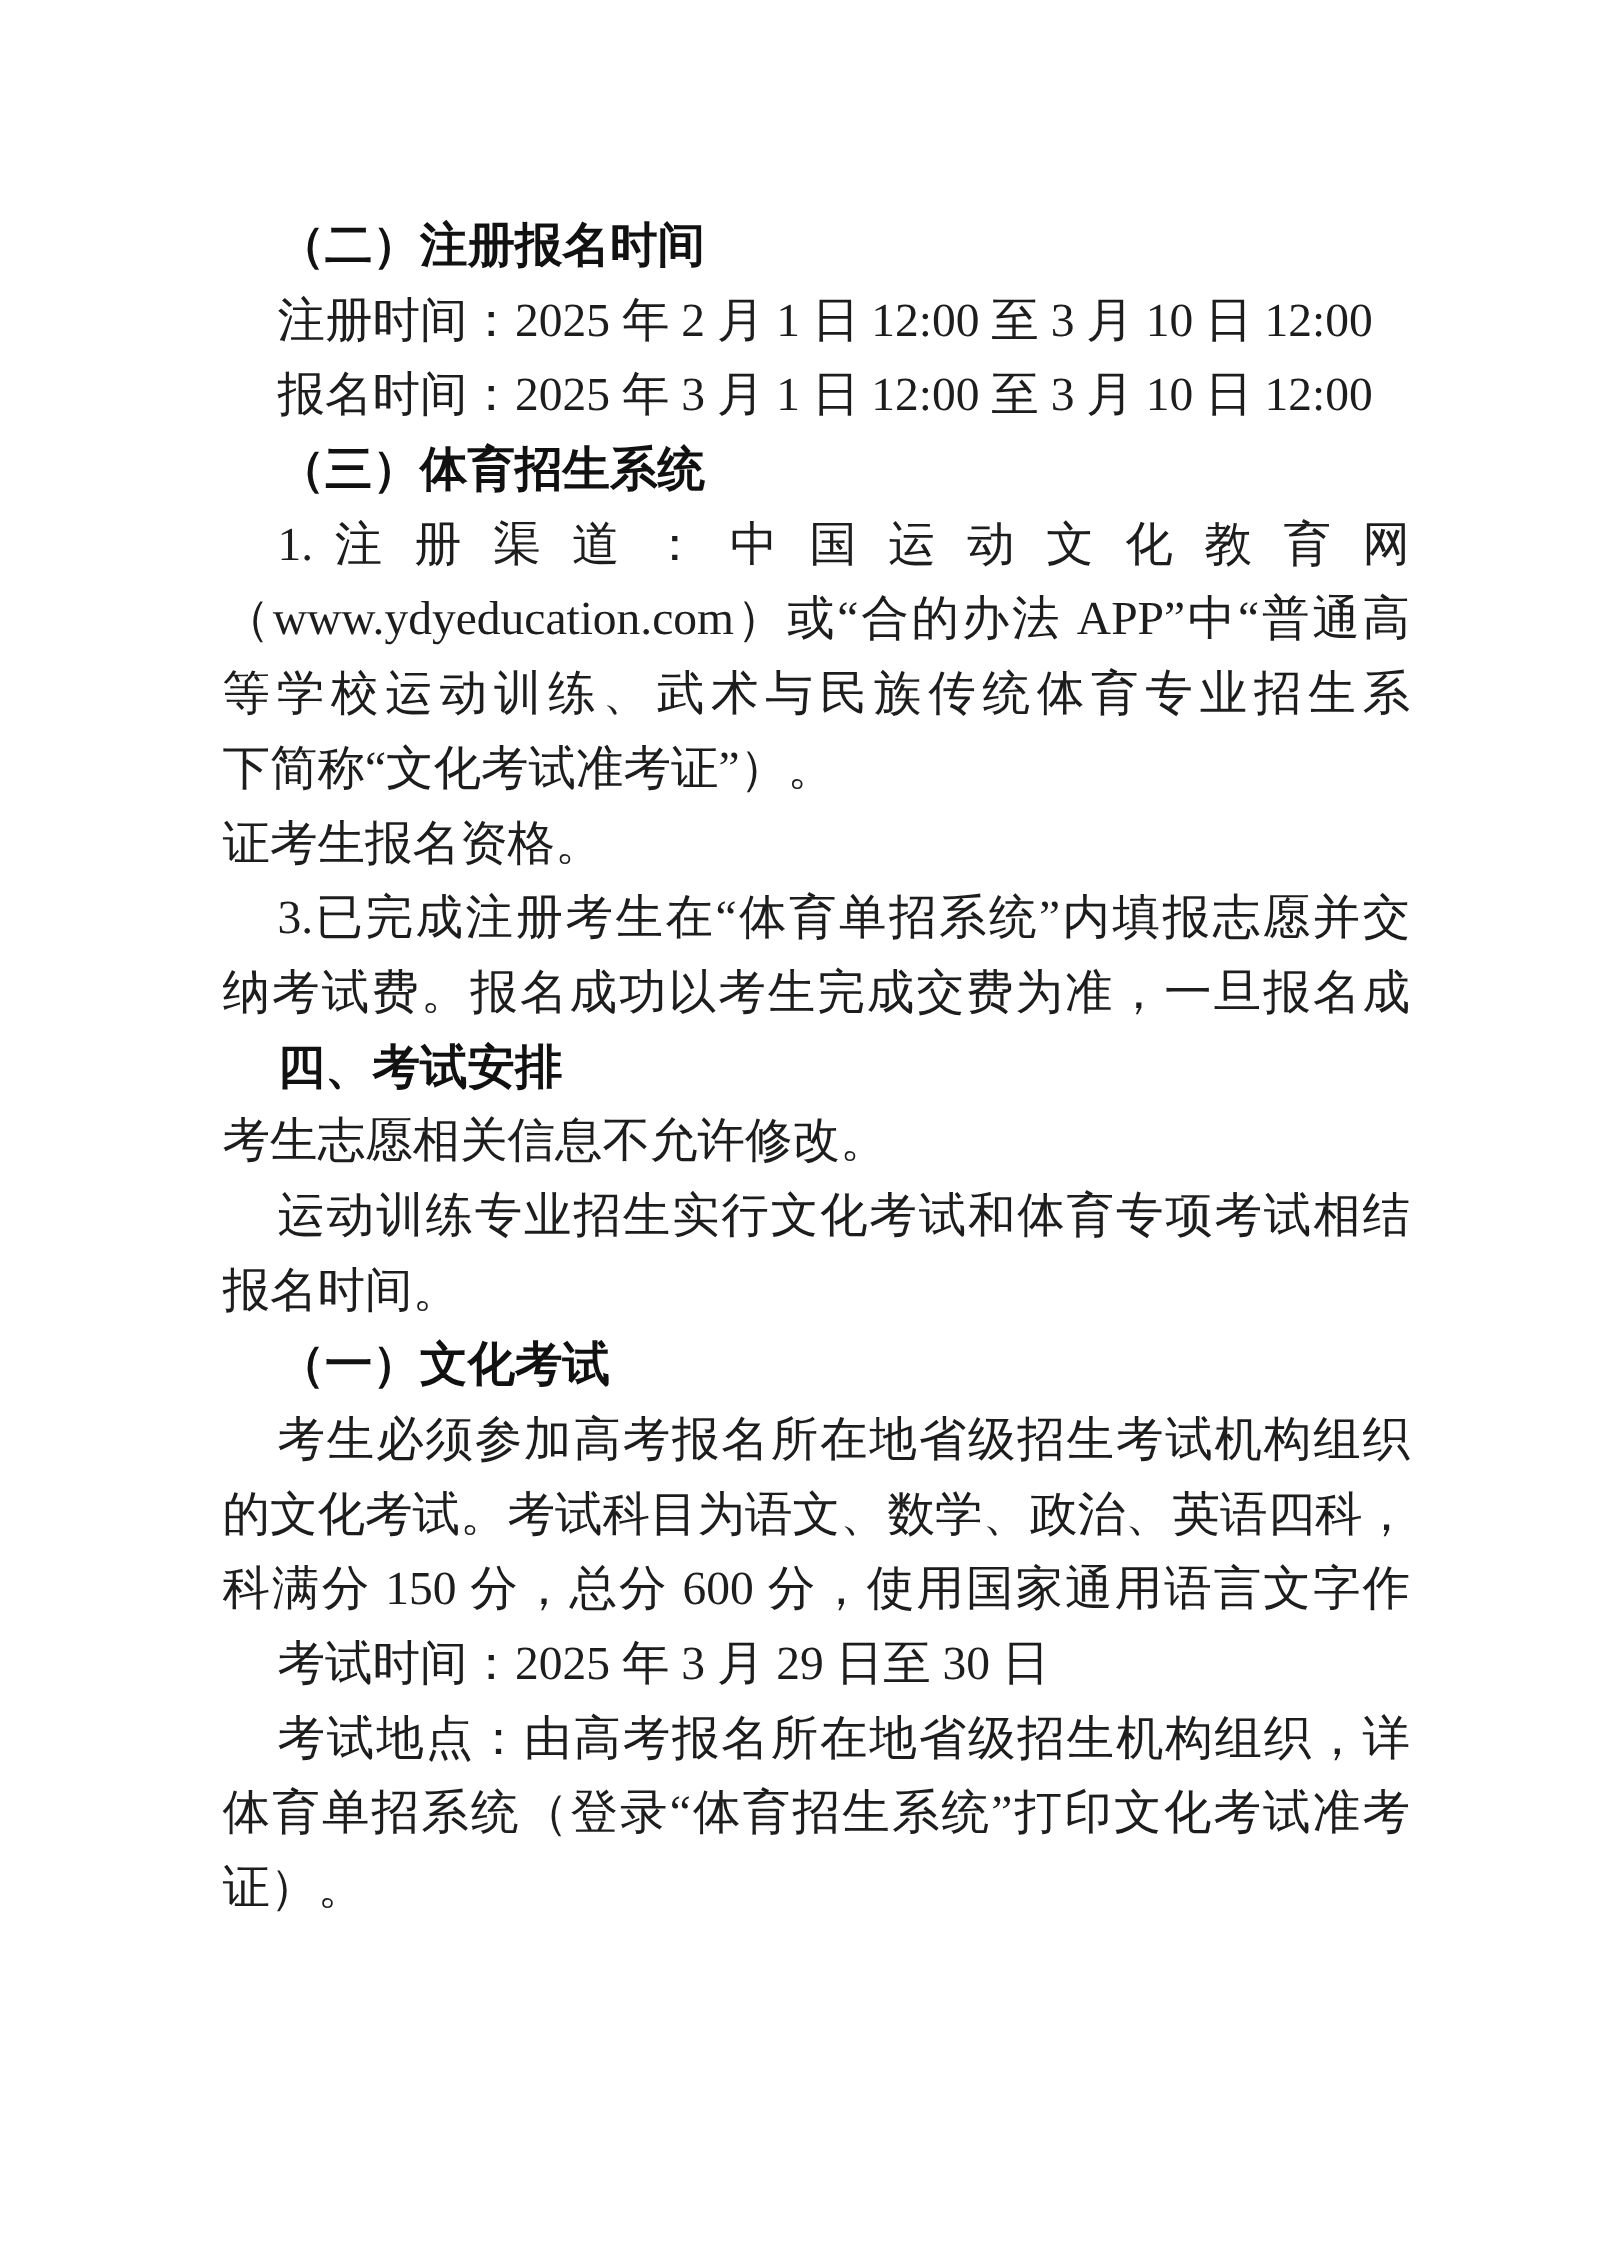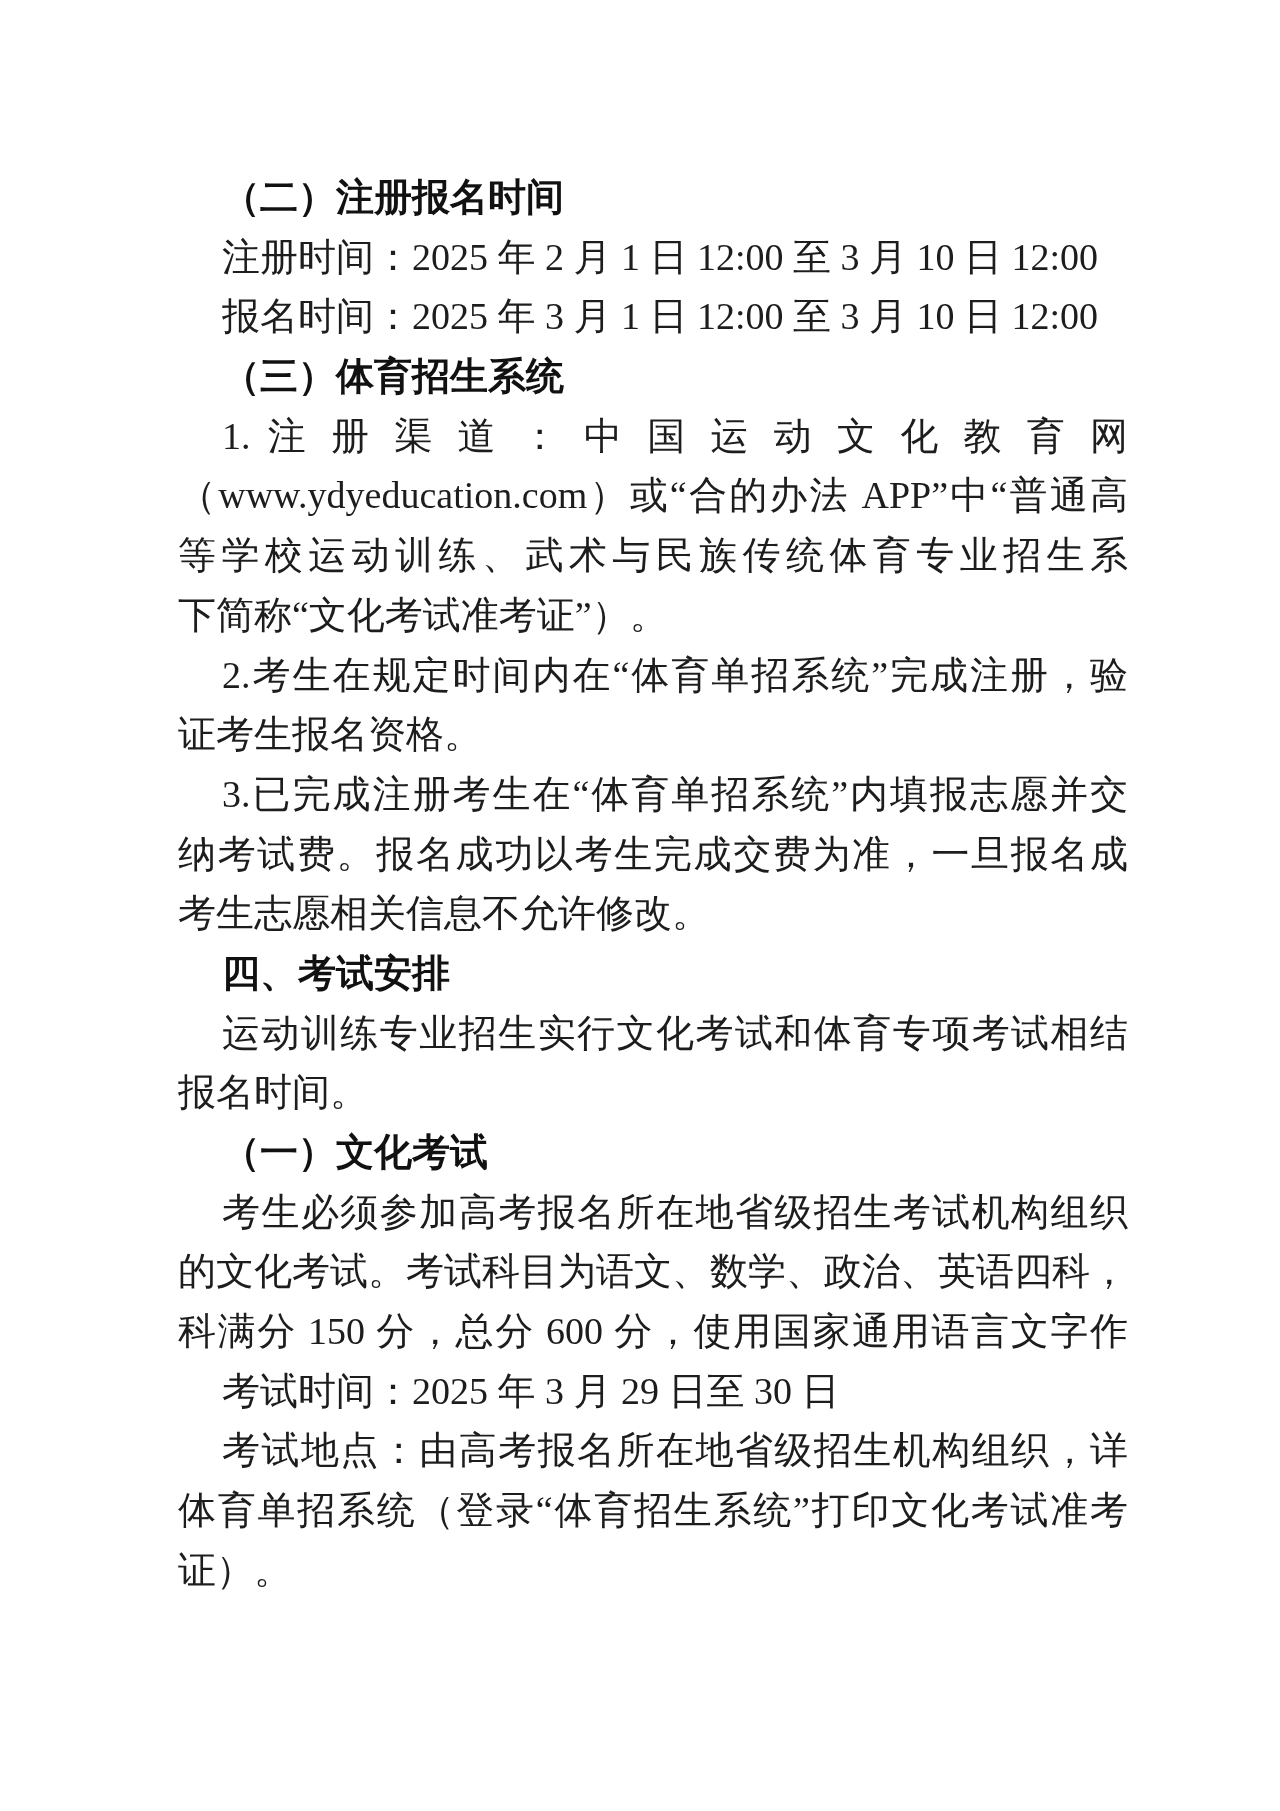--- a/index.html
+++ b/index.html
@@ -46,26 +46,25 @@
 <div class="page">
   <div class="content">
       <div class="line heading indent">（二）注册报名时间</div>
       <div class="line indent">注册时间：2025 年 2 月 1 日 12:00 至 3 月 10 日 12:00</div>
       <div class="line indent">报名时间：2025 年 3 月 1 日 12:00 至 3 月 10 日 12:00</div>
       <div class="line heading indent">（三）体育招生系统</div>
       <div class="line indent full">1. 注 册 渠 道 ： 中 国 运 动 文 化 教 育 网</div>
       <div class="line full">（www.ydyeducation.com）或“合的办法 APP”中“普通高</div>
       <div class="line full">等学校运动训练、武术与民族传统体育专业招生系统”（以</div>
       <div class="line">下简称“文化考试准考证”）。</div>
-      <div class="line indent full">2.考生在规定时间内在“体育单招系统”完成注册，验</div>
       <div class="line">证考生报名资格。</div>
       <div class="line indent full">3.已完成注册考生在“体育单招系统”内填报志愿并交</div>
       <div class="line full">纳考试费。报名成功以考生完成交费为准，一旦报名成功，</div>
+      <div class="line heading indent">四、考试安排</div>
       <div class="line">考生志愿相关信息不允许修改。</div>
-      <div class="line heading indent">四、考试安排</div>
       <div class="line indent full">运动训练专业招生实行文化考试和体育专项考试相结</div>
       <div class="line">报名时间。</div>
       <div class="line heading indent">（一）文化考试</div>
       <div class="line indent full">考生必须参加高考报名所在地省级招生考试机构组织</div>
       <div class="line full">的文化考试。考试科目为语文、数学、政治、英语四科，每</div>
       <div class="line full">科满分 150 分，总分 600 分，使用国家通用语言文字作答。</div>
       <div class="line indent">考试时间：2025 年 3 月 29 日至 30 日</div>
       <div class="line indent full">考试地点：由高考报名所在地省级招生机构组织，详见</div>
       <div class="line full">体育单招系统（登录“体育招生系统”打印文化考试准考</div>
       <div class="line">证）。</div>

